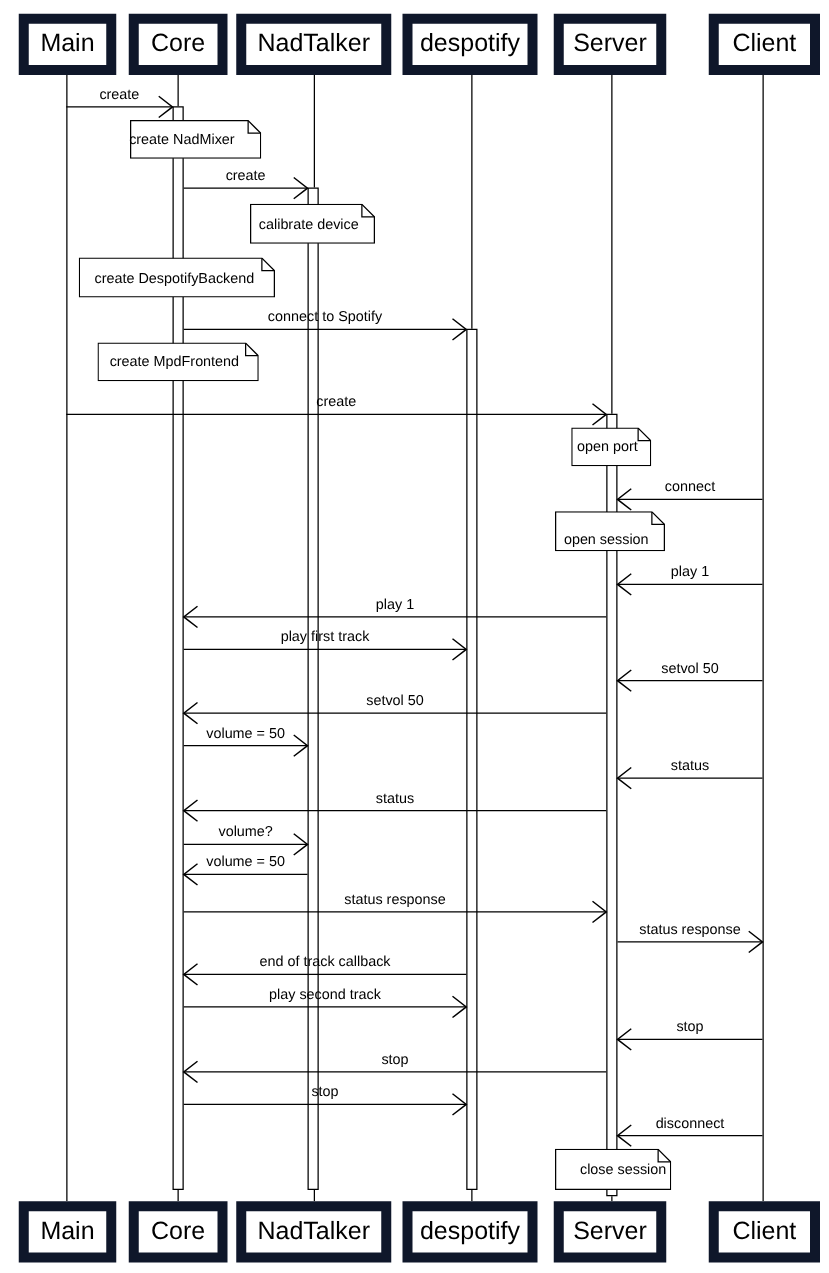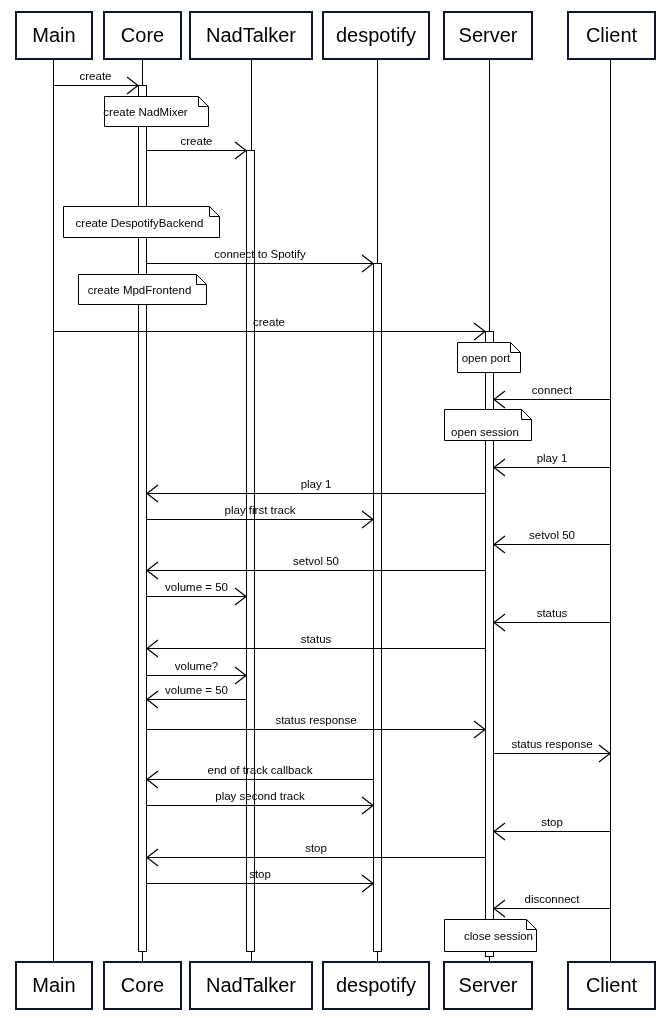--- a/index.html
+++ b/index.html
@@ -7,21 +7,21 @@
     position:relative;
     width:663px;height:1018px;
     background:#ffffff;
     font-family:"Liberation Sans","DejaVu Sans",sans-serif;
     overflow:hidden;
   }
   .pbox{
     position:absolute;
     box-sizing:border-box;
     background:#ffffff;
-    border:2px solid #0f172a;
+    border:8px solid #0f172a;
     display:flex;align-items:center;justify-content:center;
     font-size:20px;color:#000000;
     z-index:2;
     white-space:nowrap;
   }
   .lifeline{
     position:absolute;width:1px;background:#000000;z-index:0;
   }
   .activation{
     position:absolute;width:9px;box-sizing:border-box;
@@ -236,20 +236,27 @@
         <polyline points="12,2 1,10.5 12,19" fill="none" stroke="#000" stroke-width="1.2"></polyline>
       </svg>
     </div>
     <div class="note" style="left: 88px; top: 96px; width: 105px; height: 31px; padding-left: 16px;">
       <svg width="105" height="31" viewBox="0 0 105 31">
         <path d="M0.5,0.5 H94.5 L104.5,10.5 V30.5 H0.5 Z" fill="#ffffff" stroke="#000000"></path>
         <path d="M94.5,0.5 V10.5 H104.5" fill="none" stroke="#000000"></path>
       </svg>
       <div class="note-label">create NadMixer</div>
     </div>
+    <div class="note" style="left: 200px; top: 163px; width: 100px; height: 32px;">
+      <svg width="100" height="32" viewBox="0 0 100 32">
+        <path d="M0.5,0.5 H89.5 L99.5,10.5 V31.5 H0.5 Z" fill="#ffffff" stroke="#000000"></path>
+        <path d="M89.5,0.5 V10.5 H99.5" fill="none" stroke="#000000"></path>
+      </svg>
+      <div class="note-label">calibrate device</div>
+    </div>
     <div class="note" style="left: 63px; top: 206px; width: 159px; height: 32px;">
       <svg width="157" height="32" viewBox="0 0 157 32">
         <path d="M0.5,0.5 H146.5 L156.5,10.5 V31.5 H0.5 Z" fill="#ffffff" stroke="#000000"></path>
         <path d="M146.5,0.5 V10.5 H156.5" fill="none" stroke="#000000"></path>
       </svg>
       <div class="note-label">create DespotifyBackend</div>
     </div>
     <div class="note" style="left: 78px; top: 274px; width: 129px; height: 31px;">
       <svg width="129" height="31" viewBox="0 0 129 31">
         <path d="M0.5,0.5 H118.5 L128.5,10.5 V30.5 H0.5 Z" fill="#ffffff" stroke="#000000"></path>

